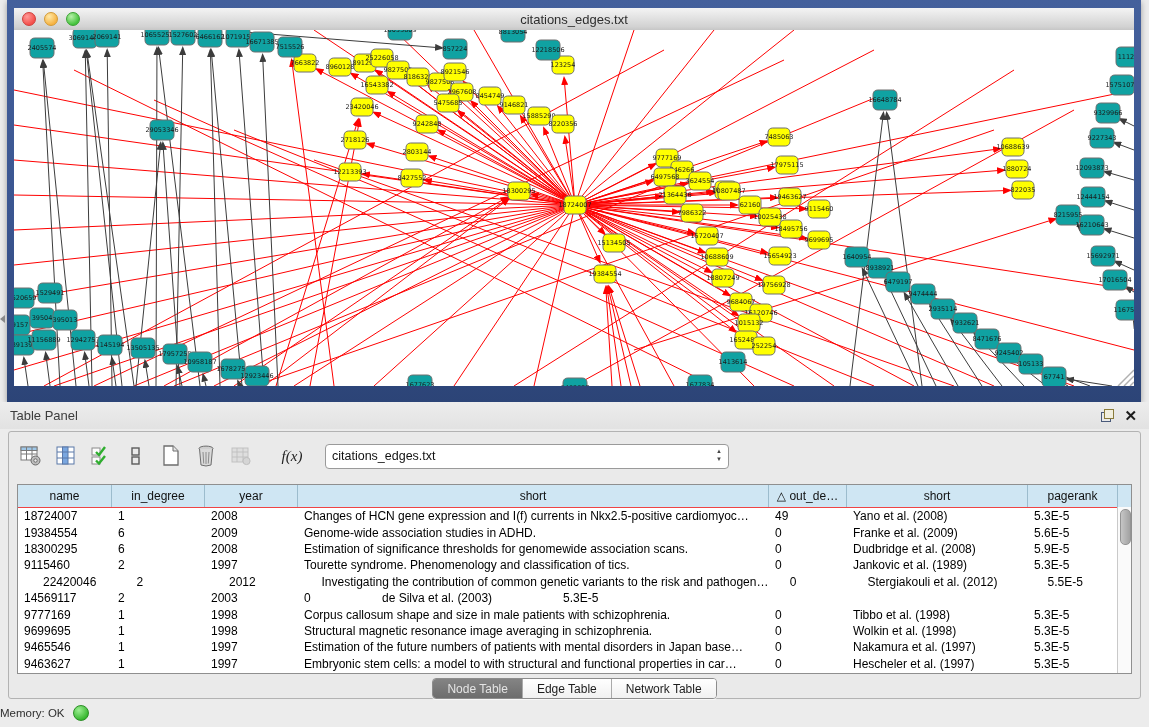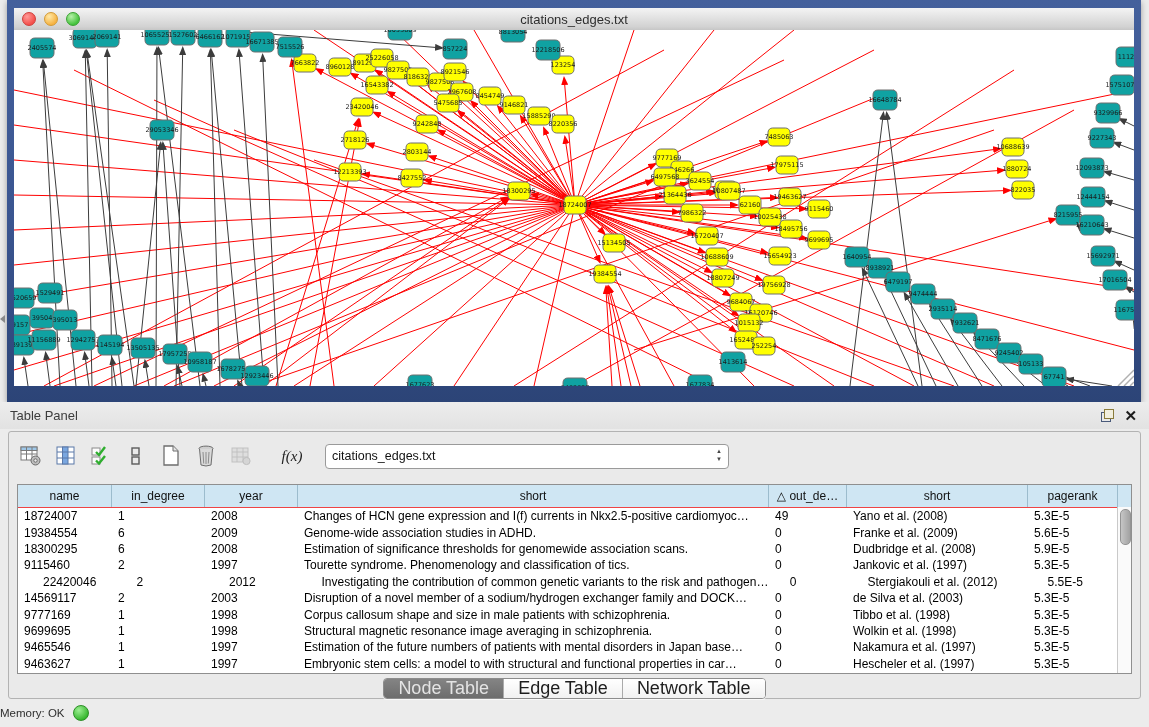--- a/index.html
+++ b/index.html
@@ -45,21 +45,21 @@
   .tbody{flex:1;overflow:hidden;position:relative;}
   .trow{display:flex;height:16.4px;align-items:center;}
   .td{font-size:12px;color:#000;padding-left:6px;box-sizing:border-box;overflow:hidden;white-space:nowrap;}
   .vscroll{position:absolute;right:0;top:22px;bottom:0;width:13px;background:#fafafa;border-left:1px solid #c9c9c9;}
   .vthumb{position:absolute;left:1.5px;top:2px;width:9px;height:34px;border-radius:5px;
     background:linear-gradient(90deg,#c6c6c6,#a2a2a2);border:1px solid #949494;}
 
   .tabbar{position:absolute;left:0;right:0;top:246px;display:flex;justify-content:center;}
   .seg{display:flex;border:1px solid #8d8d8d;border-radius:4px;overflow:hidden;background:#fff;height:19px;
     box-shadow:0 1px 0 rgba(255,255,255,.7);}
-  .segbtn{font-size:18px;display:flex;align-items:center;justify-content:center;padding:0 14px;
+  .segbtn{font-size:12px;display:flex;align-items:center;justify-content:center;padding:0 14px;
     color:#1d1d1d;background:linear-gradient(180deg,#ffffff,#f1f1f1);border-right:1px solid #aaa;}
   .segbtn:last-child{border-right:none;}
   .segbtn.sel{background:linear-gradient(180deg,#848484,#6d6d6d);color:#e4e4e4;}
 
   .statusbar{position:absolute;left:0;top:699px;width:1149px;height:28px;display:flex;align-items:center;}
   .mem-label{font-size:11.5px;color:#2e2e2e;margin-right:8px;}
   .mem-dot{width:14px;height:14px;border-radius:50%;margin-right:12px;
     background:radial-gradient(circle at 35% 30%,#9cef92,#34b52c 75%);border:1px solid #2c8f26;}
 
   .collapse-handle{position:absolute;left:0px;top:315px;width:0;height:0;
@@ -586,37 +586,36 @@
           <div class="td" style="width: 78px;">0</div>
           <div class="td" style="width: 181px;">Dudbridge et al. (2008)</div>
           <div class="td" style="width: 90px;">5.9E-5</div>
         </div>
         <div class="trow">
           <div class="td" style="width: 94px;">9115460</div>
           <div class="td" style="width: 93px;">2</div>
           <div class="td" style="width: 93px;">1997</div>
           <div class="td" style="width: 471px;">Tourette syndrome. Phenomenology and classification of tics.</div>
           <div class="td" style="width: 78px;">0</div>
-          <div class="td" style="width: 181px;">Jankovic et al. (1997)</div>
+          <div class="td" style="width: 181px;">Jankovic et al. (1989)</div>
           <div class="td" style="width: 90px;">5.3E-5</div>
         </div>
         <div class="trow">
           <div class="td" style="width: 94px; margin-left: 19px;">22420046</div>
           <div class="td" style="width: 93px;">2</div>
           <div class="td" style="width: 93px;">2012</div>
           <div class="td" style="width: 471px;">Investigating the contribution of common genetic variants to the risk and pathogen…</div>
           <div class="td" style="width: 78px;">0</div>
           <div class="td" style="width: 181px;">Stergiakouli et al. (2012)</div>
           <div class="td" style="width: 90px;">5.5E-5</div>
         </div>
         <div class="trow">
           <div class="td" style="width: 94px;">14569117</div>
           <div class="td" style="width: 93px;">2</div>
           <div class="td" style="width: 93px;">2003</div>
-          <div class="td" style="width: 471px;">Disruption of a novel member of a sodium/hydrogen exchanger family and DOCK…</div>
           <div class="td" style="width: 78px;">0</div>
           <div class="td" style="width: 181px;">de Silva et al. (2003)</div>
           <div class="td" style="width: 90px;">5.3E-5</div>
         </div>
         <div class="trow">
           <div class="td" style="width: 94px;">9777169</div>
           <div class="td" style="width: 93px;">1</div>
           <div class="td" style="width: 93px;">1998</div>
           <div class="td" style="width: 471px;">Corpus callosum shape and size in male patients with schizophrenia.</div>
           <div class="td" style="width: 78px;">0</div>

